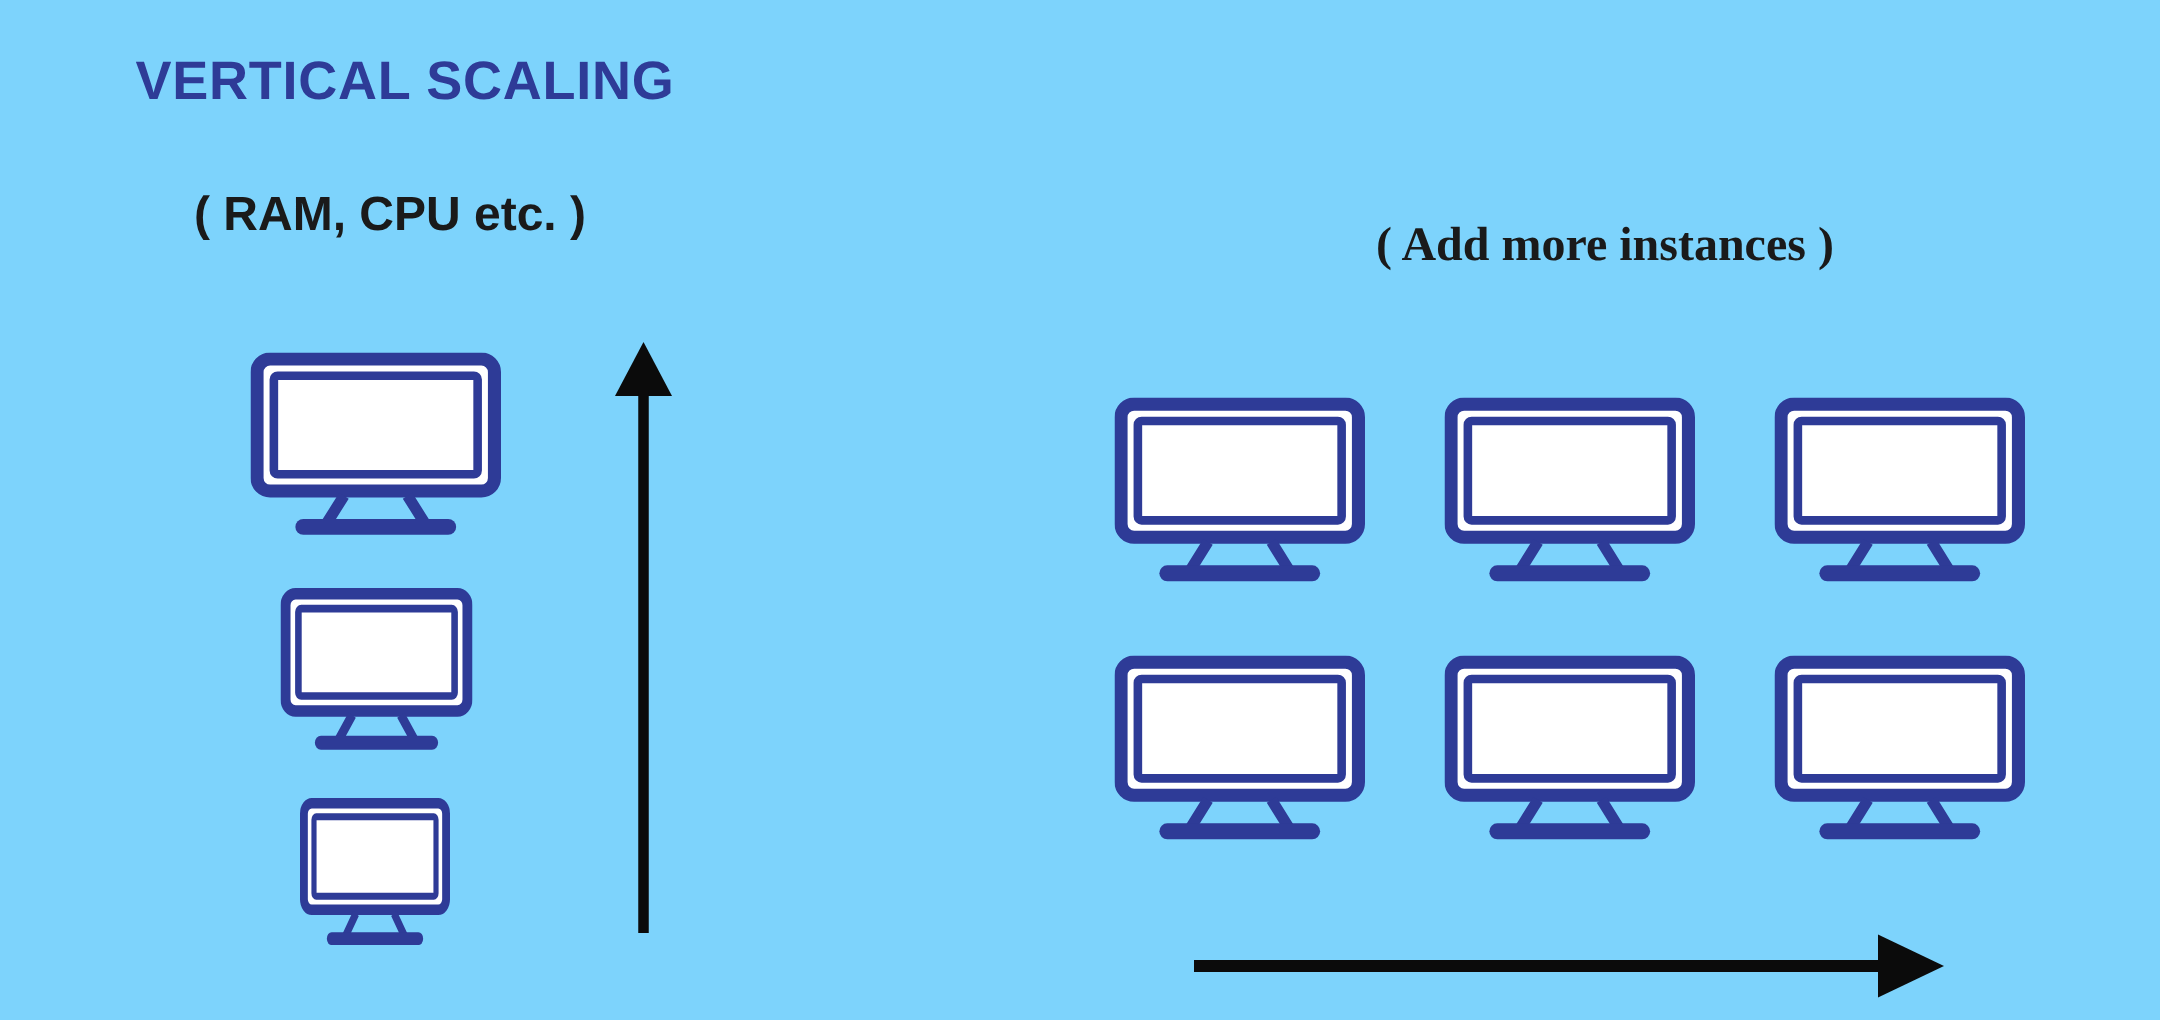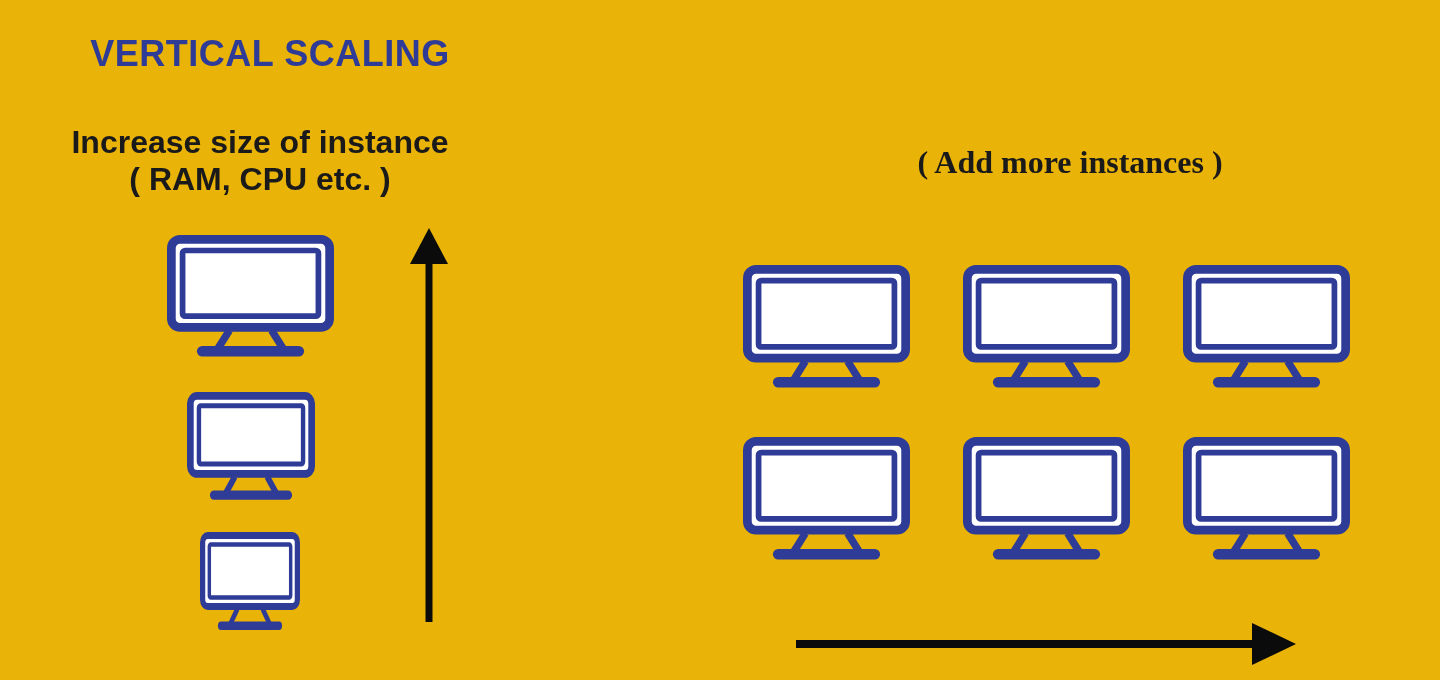--- a/index.html
+++ b/index.html
@@ -1,17 +1,17 @@
 <!DOCTYPE html>
 <html><head>
 <meta charset="utf-8">
 <style>
   html,body{margin:0;padding:0;background:#ffffff;}
   .stage{
-    position:relative;width:1440px;height:680px;background:#eab308;overflow:hidden;
+    position:relative;width:1440px;height:680px;background:#7dd3fc;overflow:hidden;
     font-family:"Liberation Sans",sans-serif;
   }
   
   .panel-title{
     position:absolute;top:34px;width:480px;text-align:center;
     font-size:36px;font-weight:700;letter-spacing:.5px;color:#2E3B97;line-height:40px;
     white-space:nowrap;
   }
   .panel-title.left{left:30px;}
   .panel-title.right{left:830px;}
@@ -39,21 +39,20 @@
   .up-arrow svg,.right-arrow svg{display:block;width:100%;height:100%;}
 </style>
 </head>
 <body>
 
 <div class="stage">
 
   <div class="panel-title left">VERTICAL SCALING</div>
 
   <div class="panel-subtitle left">
-    <div>Increase size of instance</div>
     <div>( RAM, CPU etc. )</div>
   </div>
 
   <div class="left-stack">
       <div class="monitor-slot large">
   <svg viewBox="0 0 134 100" preserveAspectRatio="none" aria-hidden="true">
     <rect x="3.5" y="3.5" width="127" height="71" rx="7" ry="7" fill="#ffffff" stroke="currentColor" stroke-width="7"></rect>
     <rect x="12.5" y="12.5" width="109" height="53" rx="2" ry="2" fill="#ffffff" stroke="currentColor" stroke-width="4.6"></rect>
     <path d="M50 77 L40 93 M84 77 L94 93" stroke="currentColor" stroke-width="6" fill="none"></path>
     <rect x="24" y="89.5" width="86" height="8.5" rx="4.25" fill="currentColor"></rect>

